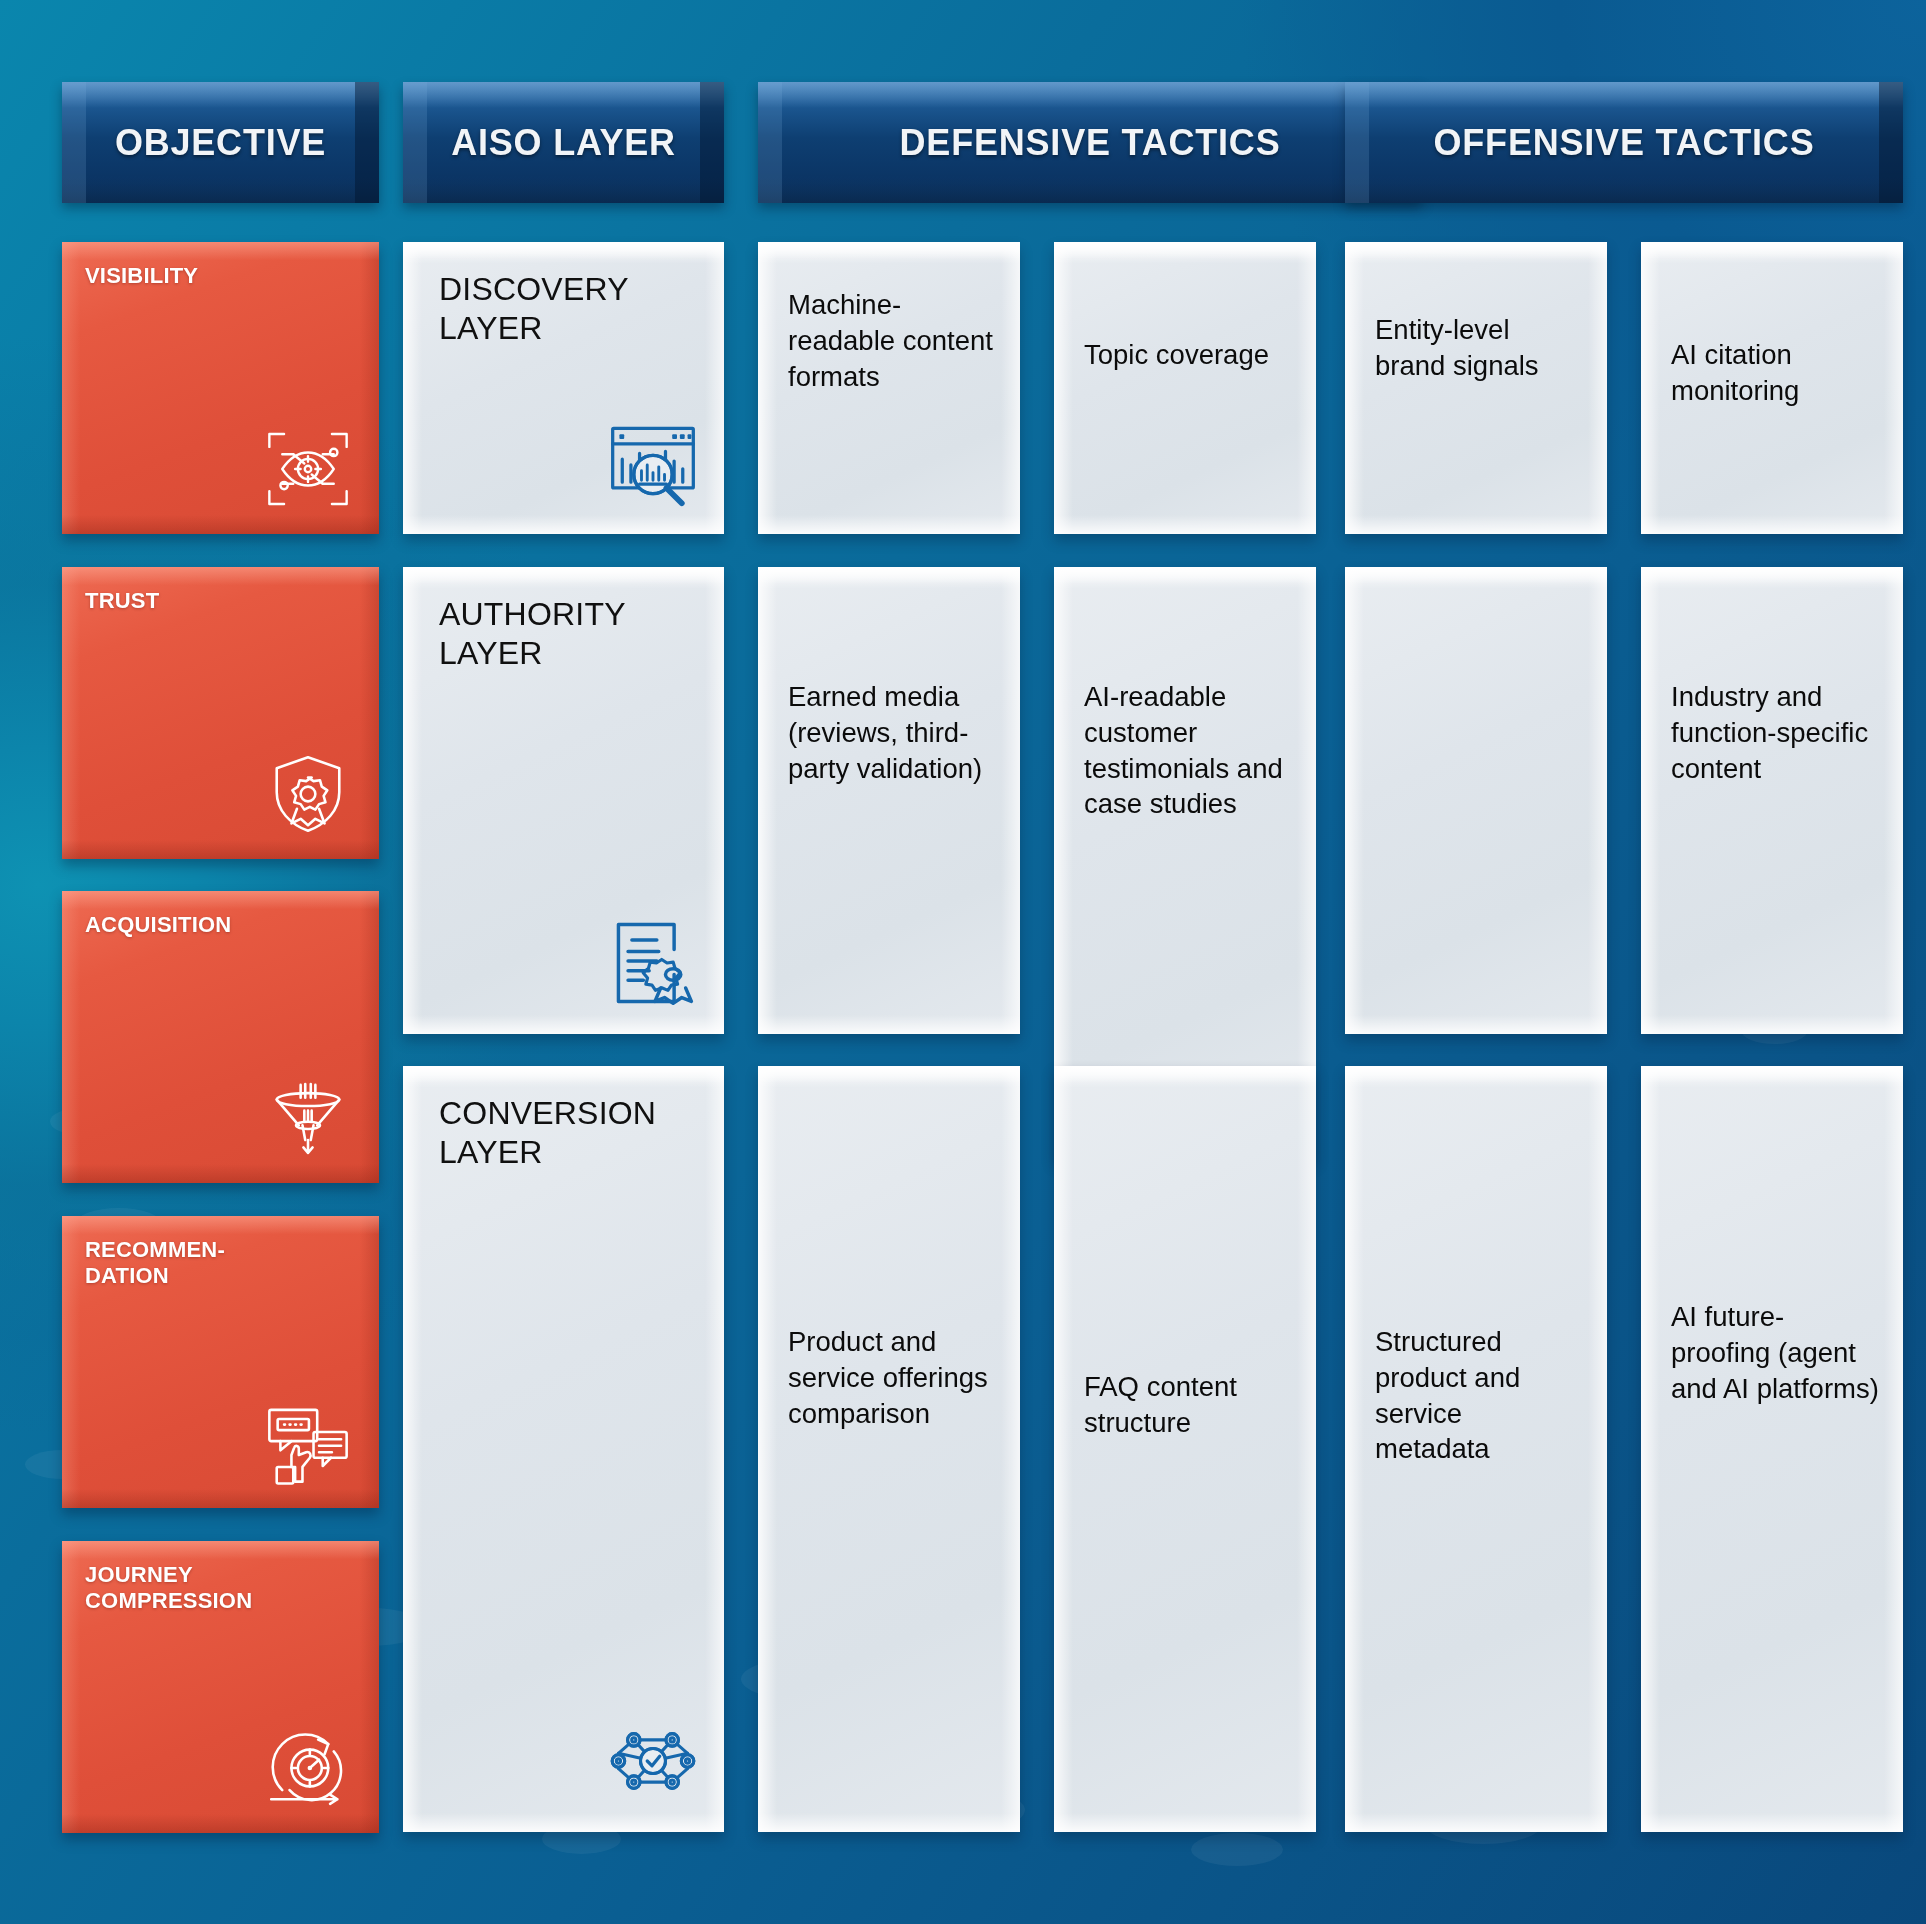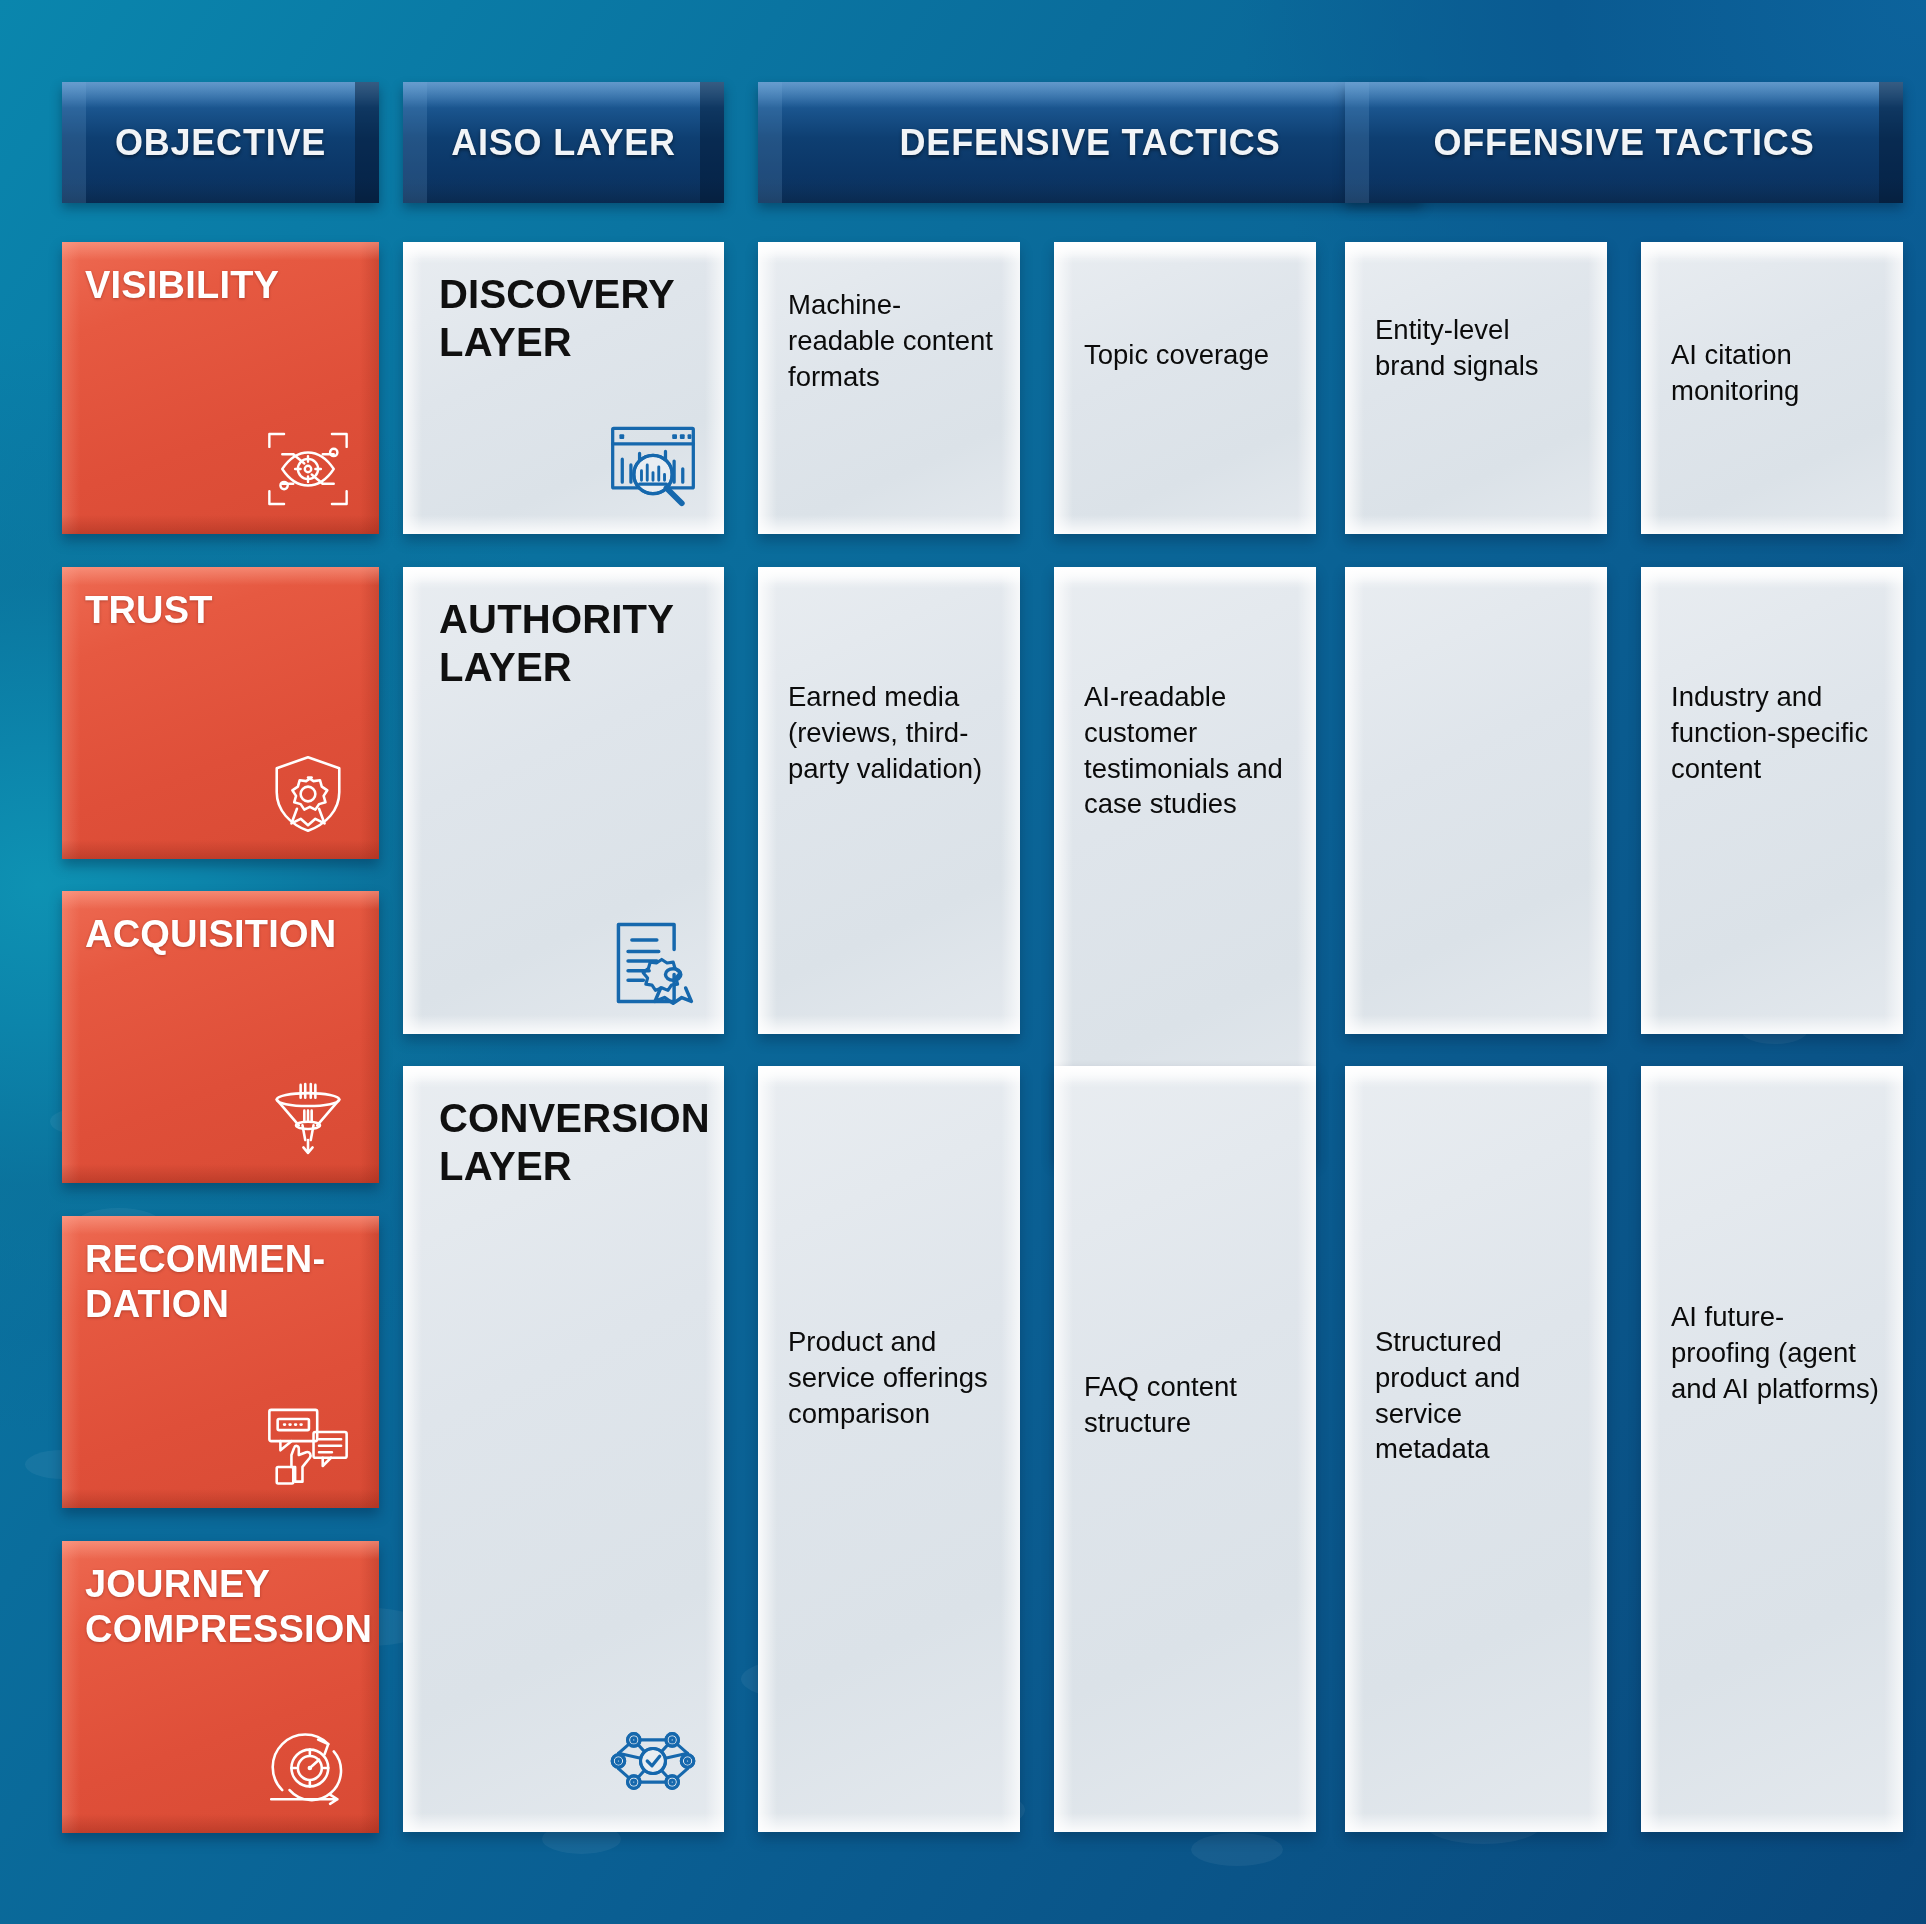--- a/index.html
+++ b/index.html
@@ -74,21 +74,21 @@
     position:absolute; inset:0; pointer-events:none;
     background:
       linear-gradient(180deg, rgba(255,170,150,0.55) 0px, rgba(255,170,150,0) 18.3px),
       linear-gradient(0deg,   rgba(150,40,25,0.42) 0px,  rgba(150,40,25,0) 19px),
       linear-gradient(90deg,  rgba(255,175,155,0.28) 0px, rgba(255,175,155,0) 18.3px),
       linear-gradient(270deg, rgba(150,40,25,0.32) 0px,  rgba(150,40,25,0) 19px);
   }
   .obj .txt{
     position:absolute; left:23px; top:21px; right:12px;
     color:#ffffff; font-weight:bold;
-    font-size:38px; line-height:1.18;
+    font-size:22px; line-height:1.18;
     letter-spacing:0.2px;
     text-shadow:0 1.2px 2.9px rgba(80,15,5,0.35);
   }
   .obj .ico{
     position:absolute; right:25px; bottom:19px;
     width:92px; height:92px;
   }
 
   
   .card {
@@ -105,21 +105,21 @@
       linear-gradient(90deg,  rgba(255,255,255,0.85) 0px, rgba(255,255,255,0) 19px),
       linear-gradient(270deg, rgba(255,255,255,0.70) 0px, rgba(255,255,255,0) 19px);
   }
   .card .hl{
     position:absolute; left:0; top:0; width:100%; height:16.7px;
     background:linear-gradient(180deg,#ffffff 0%, rgba(255,255,255,0) 100%);
     pointer-events:none;
   }
   .layer-title{
     position:absolute; left:36px; top:27.5px; right:42px;
-    font-size:40px; font-weight:bold; color:#101010;
+    font-size:32px; font-weight:normal; color:#101010;
     line-height:1.22; letter-spacing:0.2px;
   }
   .layer-ico{
     position:absolute; right:23px; bottom:23px;
     width:96px; height:96px;
   }
   .tac-txt{
     position:absolute;
     left:30px; right:23px;
     font-size:27.5px; color:#0b0b0b; line-height:1.30;

